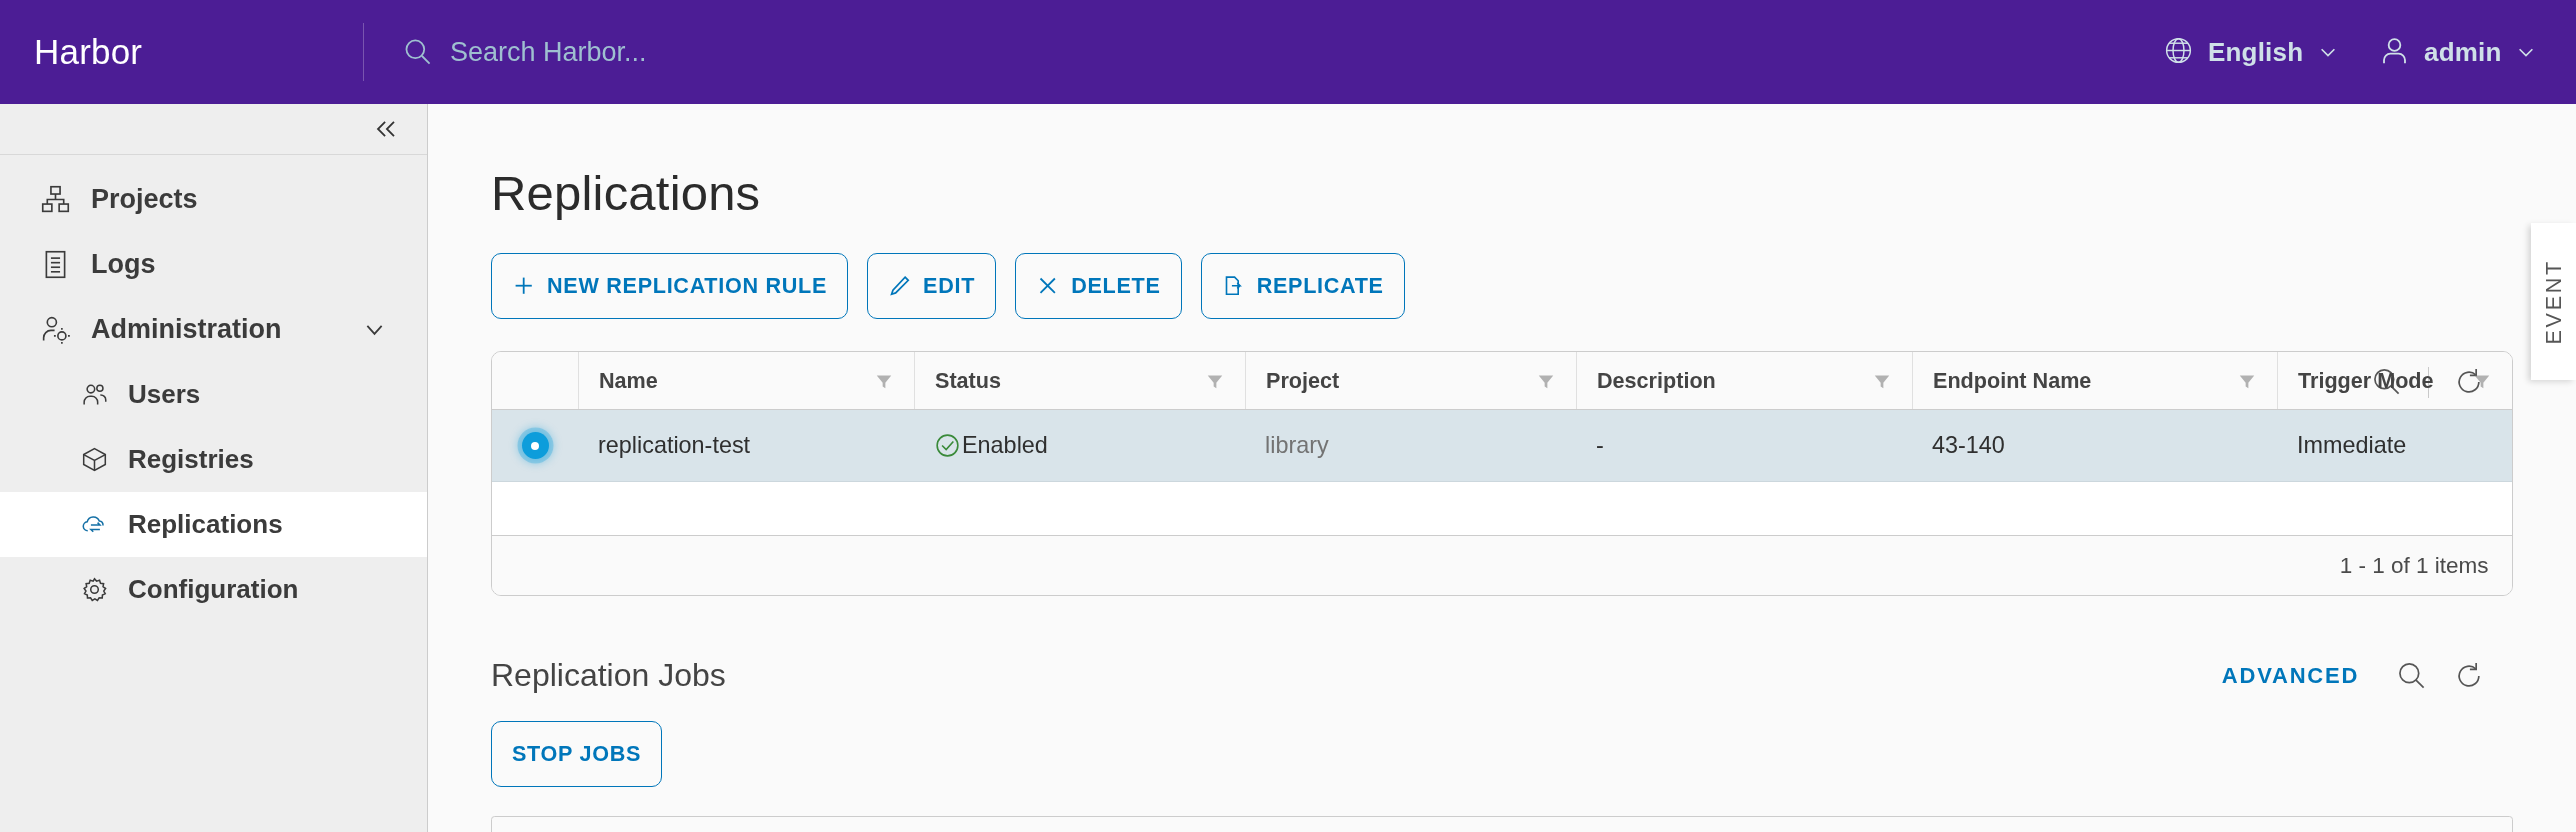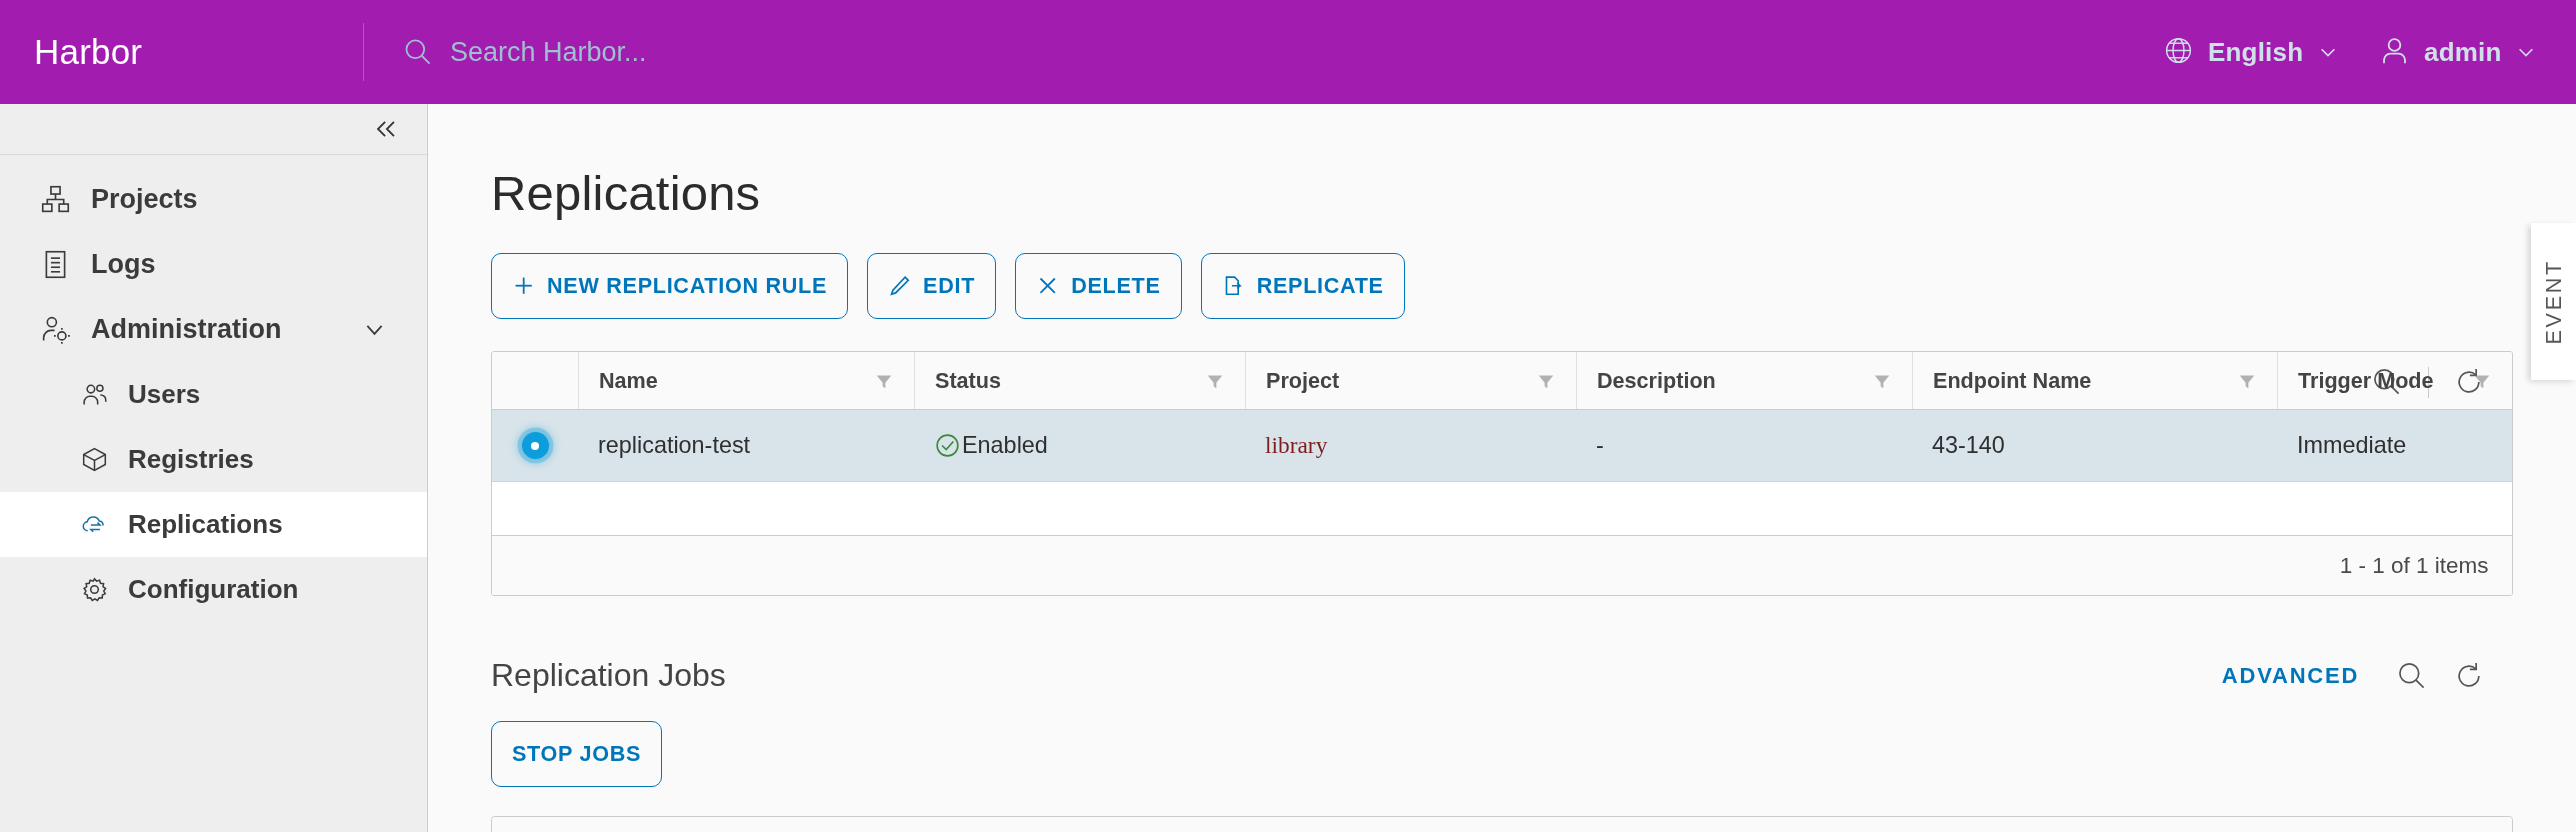--- a/index.html
+++ b/index.html
@@ -6,21 +6,21 @@
   html, body {
     width: 2576px; height: 833px;
     font-family: "Liberation Sans", sans-serif;
     background: #fafafa;
     overflow: hidden;
   }
 
   
   .header {
     height: 104px;
-    background: #a21caf;
+    background: #4c1d95;
     display: flex;
     align-items: center;
     position: relative;
     z-index: 30;
   }
   .brand {
     color: #ffffff;
     font-size: 35px;
     font-weight: 400;
     padding-left: 34px;
@@ -133,21 +133,21 @@
     align-items: center;
     gap: 23.4px;
   }
   .tool-ico { width: 34px; height: 34px; cursor: pointer; display:block; }
   .tool-sep { width:0.9px; height:31px; background:#c9c9c9; }
 
   
   .grid {
     margin: 32px 63px 0 63px;
     border: 0.9px solid #cccccc;
-    border-radius: 3px;
+    border-radius: 10px;
     background: #ffffff;
     overflow: hidden;
   }
   .grid-head {
     display: flex;
     height: 58px;
     background: #fafafa;
     border-bottom: 0.9px solid #cccccc;
     align-items: stretch;
   }
@@ -192,21 +192,21 @@
   .radio-dot {
     width: 27px; height: 27px; border-radius: 50%;
     background: #0d9ddb;
     display: flex; align-items:center; justify-content:center;
     box-shadow: 0 0 0 4.5px rgba(13,157,219,0.28), 0 0 8px 4.5px rgba(13,157,219,0.35);
     cursor: pointer;
   }
   .radio-dot i { width:8px;height:8px;border-radius:50%;background:#ffffff;display:block; }
   .status-cell { gap: 1px; }
   .check-ico { width: 27px; height: 27px; display:block; flex:0 0 27px; }
-  .link { color: #7f1d1d; cursor: pointer; font-family: Liberation Serif, serif; }
+  .link { color: #737373; cursor: pointer; }
 
   .grid-blank { height: 54px; background: #ffffff; border-bottom: 0.9px solid #cccccc; }
   .grid-foot {
     height: 59px;
     background: #fafafa;
     display: flex; align-items: center; justify-content: flex-end;
     padding-right: 23.4px;
     font-size: 22.5px;
     color: #4a4a4a;
   }

